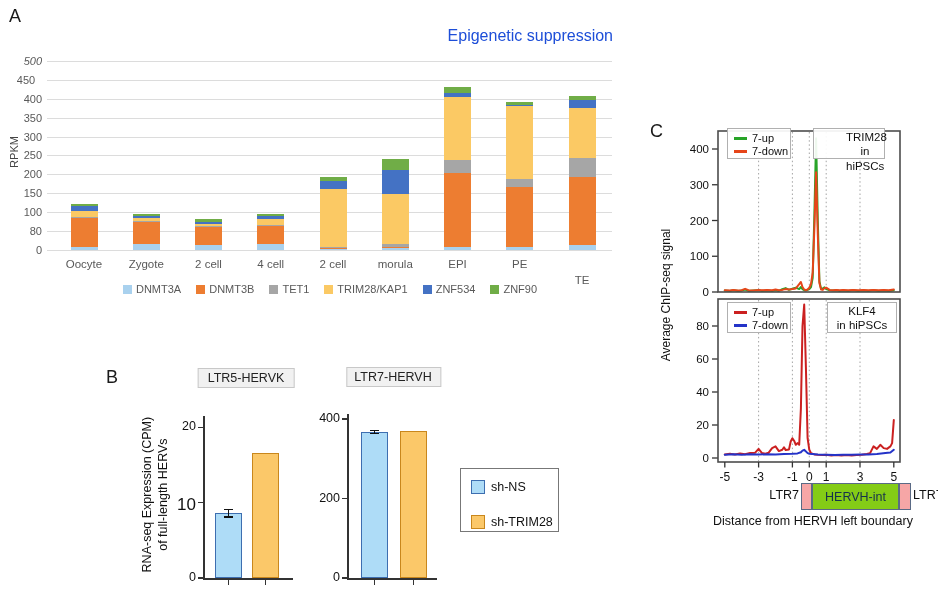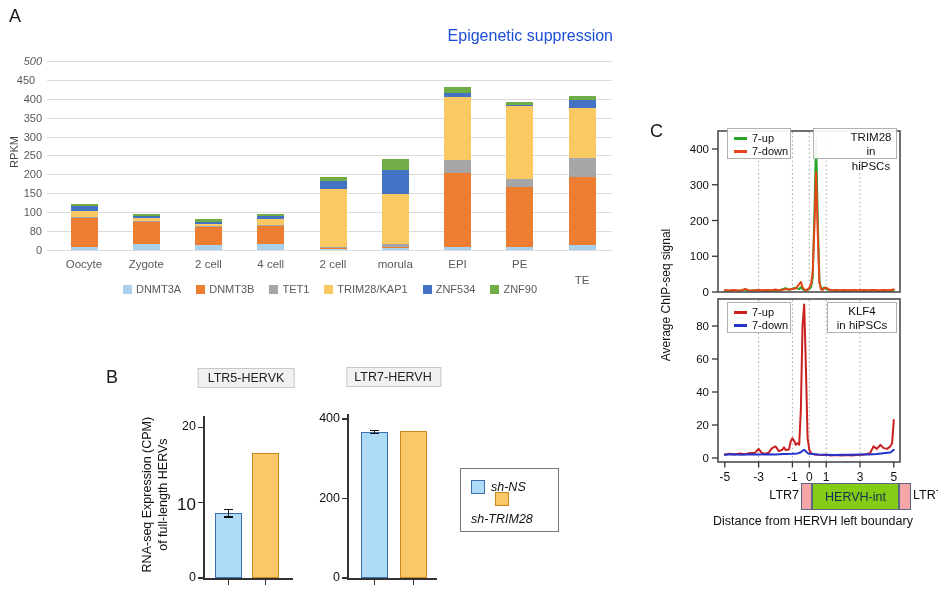--- a/index.html
+++ b/index.html
@@ -12,21 +12,21 @@
              transform:rotate(-90deg);}
   #pa-legend{left:47px;top:283px;width:566px;display:flex;justify-content:center;gap:15px;
              font-size:11px;color:#595959;align-items:center;}
   .pa-leg-item{display:flex;align-items:center;gap:4px;}
   .pa-leg-sw{width:9px;height:9px;display:inline-block;}
   .b-title{transform:translateX(-50%);padding:2px 9px;background:#f1f1f1;border:1px solid #c8c8c8;
            font-size:12.5px;color:#222;white-space:nowrap;}
   #pb-ylabel{left:6px;top:479px;width:300px;text-align:center;font-size:12.5px;color:#111;
              transform:rotate(-90deg);line-height:1.25;}
   #pb-legend{left:460px;top:468px;width:97px;height:62px;border:1.4px solid #777;background:#fff;}
-  .pb-leg-item{position:absolute;left:10px;display:flex;align-items:center;gap:6px;font-size:12.5px;font-style:italic;}
+  .pb-leg-item{position:absolute;left:10px;display:flex;align-items:center;gap:6px;font-size:12.5px;}
   .pb-leg-sw{width:14px;height:14px;display:inline-block;box-sizing:border-box;}
   #pc-ylabel{left:516px;top:288px;width:300px;text-align:center;font-size:12px;color:#111;
              transform:rotate(-90deg);}
   .c-box{border:1px solid #b0b0b0;background:rgba(255,255,255,.92);box-sizing:border-box;}
   .c-leg-item{position:absolute;left:6px;display:flex;align-items:center;gap:5px;font-size:11px;}
   .c-leg-sw{width:13px;height:3px;display:inline-block;}
   .c-ann{text-align:center;font-size:11.5px;line-height:1.25;padding-top:1px;}
   .dg-box{position:absolute;box-sizing:border-box;border:1.5px solid #5a6a85;}
   #dg-label-left{left:749px;top:488px;width:50px;text-align:right;font-size:12.5px;}
   #dg-label-right{left:913px;top:488px;width:40px;font-size:12.5px;}
@@ -190,21 +190,21 @@
     <div style="position: absolute; left: 370px; top: 77.71px; width: 9px; height: 1.3px; background: rgb(17, 17, 17);"></div>
     <div style="position: absolute; left: 373.9px; top: 224.6px; width: 1.3px; height: 5px; background: rgb(51, 51, 51);"></div>
     <div style="position: absolute; left: 400px; top: 75.5275px; width: 27px; height: 147.472px; background: rgb(251, 200, 105); border: 1.3px solid rgb(201, 135, 28); box-sizing: border-box;"></div>
     <div style="position: absolute; left: 412.9px; top: 224.6px; width: 1.3px; height: 5px; background: rgb(51, 51, 51);"></div>
   </div>
 <div class="abs" id="pb-legend">
   <div class="pb-leg-item" style="top:11px;">
     <span class="pb-leg-sw" id="pb-sw0" style="background: rgb(174, 220, 247); border: 1.4px solid rgb(61, 110, 176);"></span>
     <span>sh-NS</span>
   </div>
-  <div class="pb-leg-item" style="top:23px;flex-direction:column;">
+  <div class="pb-leg-item" style="top:46px;">
     <span class="pb-leg-sw" id="pb-sw1" style="background: rgb(251, 200, 105); border: 1.4px solid rgb(201, 135, 28);"></span>
     <span>sh-TRIM28</span>
   </div>
 </div>
 
 <div class="abs panel-letter" style="left:650px;top:121px;">C</div>
 <div class="abs" id="pc-ylabel">Average ChIP-seq signal</div>
 <svg class="abs" id="pc-svg" style="left:640px;top:110px;" width="298" height="430">
     <line x1="118.60000000000002" y1="22" x2="118.60000000000002" y2="181" stroke="#9a9a9a" stroke-width="0.9" stroke-dasharray="1.5,2.6"></line>
     <line x1="152.4" y1="22" x2="152.4" y2="181" stroke="#9a9a9a" stroke-width="0.9" stroke-dasharray="1.5,2.6"></line>
@@ -261,21 +261,21 @@
 <div class="abs c-box" style="left:727px;top:128px;width:64px;height:31px;">
   <div class="c-leg-item" style="top:3px;">
     <span class="c-leg-sw" id="c-sw-t0" style="background: rgb(40, 164, 40);"></span>
     <span>7-up</span>
   </div>
   <div class="c-leg-item" style="top:16px;">
     <span class="c-leg-sw" id="c-sw-t1" style="background: rgb(230, 69, 25);"></span>
     <span>7-down</span>
   </div>
 </div>
-<div class="abs c-box c-ann" style="left:813px;top:128px;width:84px;height:31px;padding-left:32px;">
+<div class="abs c-box c-ann" style="left:813px;top:128px;width:72px;height:31px;padding-left:32px;">
   <div>TRIM28</div>
   <div>in hiPSCs</div>
 </div>
 
 <div class="abs c-box" style="left:727px;top:302px;width:64px;height:31px;">
   <div class="c-leg-item" style="top:3px;">
     <span class="c-leg-sw" id="c-sw-k0" style="background: rgb(203, 32, 32);"></span>
     <span>7-up</span>
   </div>
   <div class="c-leg-item" style="top:16px;">

